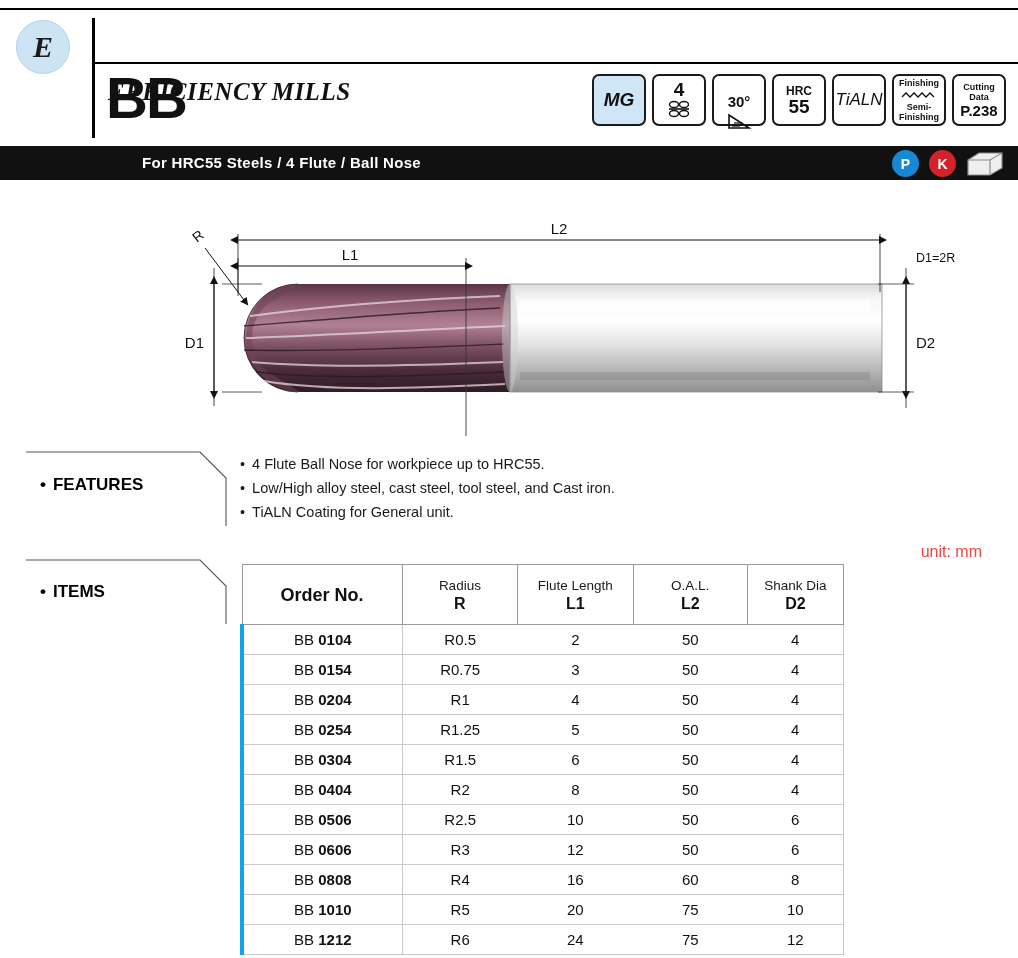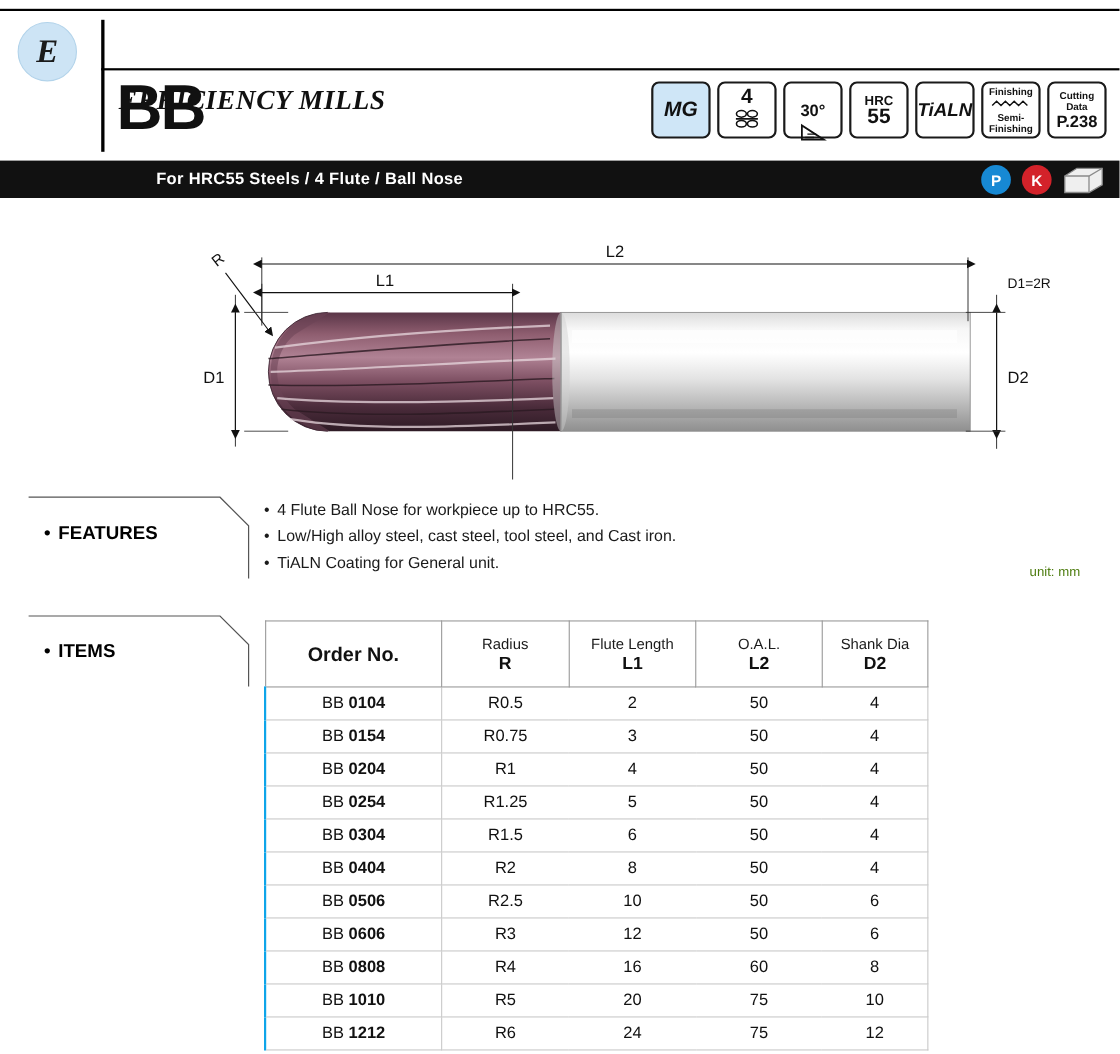--- a/index.html
+++ b/index.html
@@ -121,21 +121,21 @@
   .chip .sm {
     font-weight: bold;
     font-size: 12px;
     line-height: 13px;
   }
   .chip .xs {
     font-weight: bold;
     font-size: 9px;
     line-height: 10px;
   }
-  .chip.tialn { font-weight: bold; font-size: 17px; font-style: italic; }
+  .chip.tialn { font-weight: normal; font-size: 17px; font-style: italic; }
   .chip.cutting { font-size: 10px; }
   .chip.cutting .p {
     font-weight: bold;
     font-size: 15px;
   }
   .flutes-ico { margin-top: 1px; }
   .angle-ico { margin-top: 2px; }
   .wave {
     display: block;
     margin: 1px 0;
@@ -206,23 +206,23 @@
 
   
   .items-label {
     position: absolute;
     left: 40px; top: 582px;
     font-weight: bold;
     font-size: 17px;
   }
   .unit-note {
     position: absolute;
-    right: 36px; top: 513px;
-    font-size: 12px;
-    color: #4d7c0f;
+    right: 36px; top: 543px;
+    font-size: 16px;
+    color: #ef4444;
   }
   table.items {
     position: absolute;
     left: 240px; top: 564px;
     width: 604px;
     border-collapse: collapse;
     font-size: 14.5px;
     color: #111;
   }
   table.items th {
@@ -238,21 +238,21 @@
   table.items th.order { font-weight: bold; font-size: 18px; }
   table.items td {
     border-top: 1px solid #c9c9c9;
     border-bottom: 1px solid #c9c9c9;
     height: 30px;
     text-align: center;
     font-size: 15px;
     padding: 1px 4px;
   }
   table.items td.order-cell {
-    border-left: 2px solid #0ea5e9;
+    border-left: 4px solid #0ea5e9;
     border-right: 1px solid #c9c9c9;
     text-align: center;
   }
   table.items td.last-col { border-right: 1px solid #c9c9c9; }
   .ord-pre { font-weight: normal; }
   .ord-num { font-weight: bold; }
   col.c-order { width: 202px; }
   col.c-r { width: 142px; }
   col.c-l1 { width: 142px; }
   col.c-l2 { width: 142px; }

